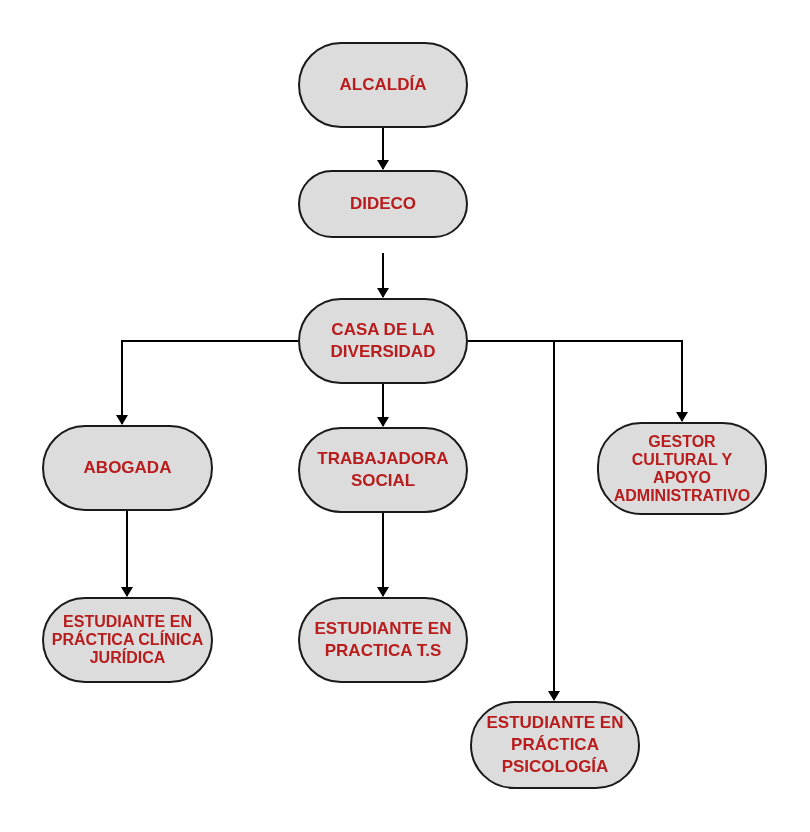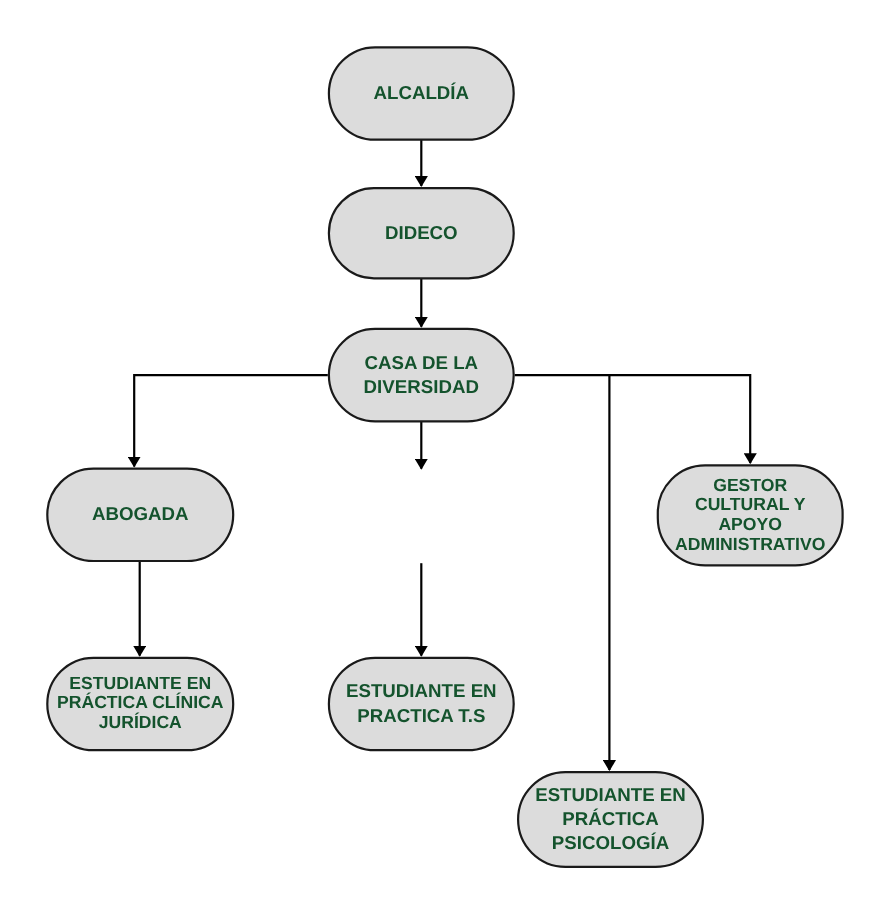--- a/index.html
+++ b/index.html
@@ -8,21 +8,21 @@
     #canvas { position: absolute; left: 0; top: 0; width: 810px; height: 832px; }
     svg.links { position: absolute; left: 0; top: 0; }
     .node {
       position: absolute;
       box-sizing: border-box;
       background: #dcdcdc;
       border: 2px solid #1a1a1a;
       border-radius: 44px;
       display: flex; align-items: center; justify-content: center;
       text-align: center;
-      color: #14532d;
+      color: #b91c1c;
       font-weight: bold;
       font-size: 17px;
       line-height: 22px;
       text-transform: none;
       white-space: pre-line;
       padding: 0 4px;
     }
     .node.small { font-size: 16px; line-height: 18px; }
   </style>
 </head>
@@ -50,27 +50,29 @@
       <polyline points="554,341 554,700" marker-end="url(#arrow)"></polyline>
 
       <line x1="127" y1="510" x2="127" y2="596" marker-end="url(#arrow)"></line>
 
       <line x1="383" y1="512" x2="383" y2="596" marker-end="url(#arrow)"></line>
     </g>
   </svg>
 
   <div class="node" style="left:298px; top:42px; width:170px; height:86px;">ALCALDÍA</div>
 
-  <div class="node" style="left:298px; top:170px; width:170px; height:84px;">DIDECO</div>
+  <div class="node" style="left:298px; top:170px; width:170px; height:68px;">DIDECO</div>
 
   <div class="node" style="left:42px; top:425px; width:171px; height:86px;">ABOGADA</div>
 
   <div class="node" style="left:298px; top:298px; width:170px; height:86px;">CASA DE LA
 DIVERSIDAD</div>
 
+  <div class="node" style="left:298px; top:427px; width:170px; height:86px;">TRABAJADORA
+SOCIAL</div>
 
   <div class="node small" style="left:597px; top:422px; width:170px; height:93px;">GESTOR
 CULTURAL Y
 APOYO
 ADMINISTRATIVO</div>
 
   <div class="node small" style="left:42px; top:597px; width:171px; height:86px;">ESTUDIANTE EN
 PRÁCTICA CLÍNICA
 JURÍDICA</div>
 

